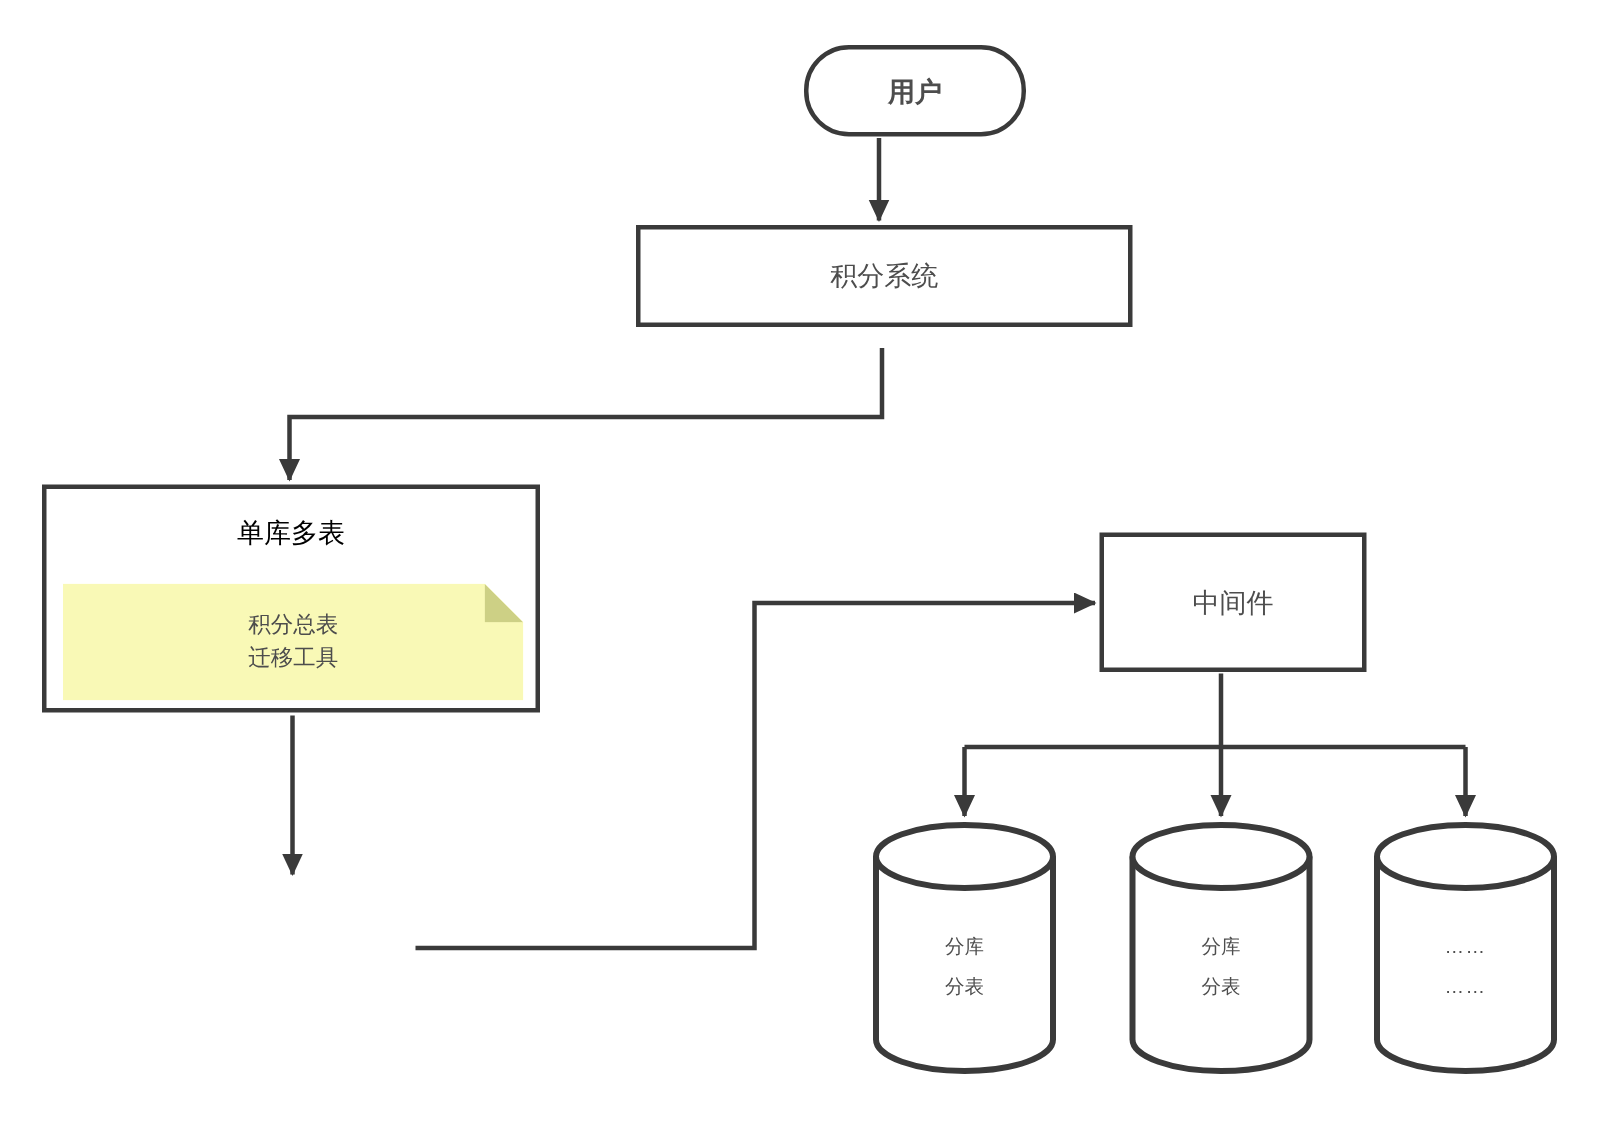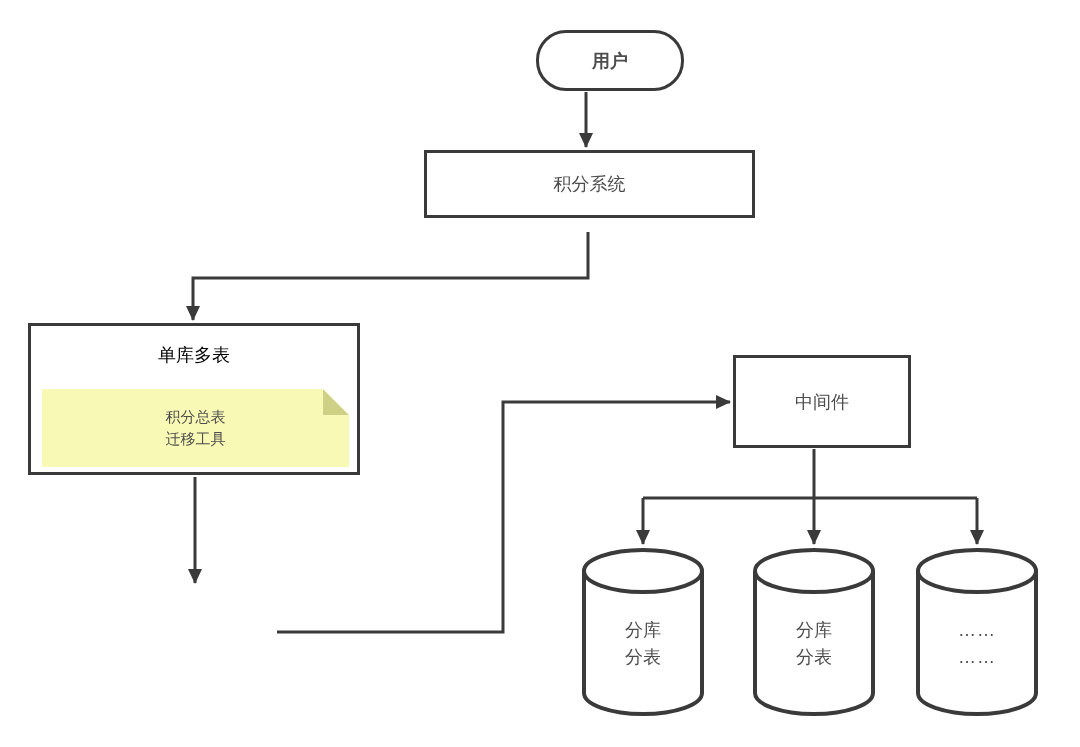--- a/index.html
+++ b/index.html
@@ -87,21 +87,21 @@
   .node-middleware {
     left: 733px; top: 355px;
     width: 178px; height: 93px;
   }
 
   .cyl-label {
     position: absolute;
     width: 120px;
     text-align: center;
     color: #4d4d4d;
-    font-size: 18px;
+    font-size: 13px;
     line-height: 27px;
   }
   .cyl-label-1 { left: 583px; top: 617px; }
   .cyl-label-2 { left: 754px; top: 617px; }
   .cyl-label-3 { left: 917px; top: 617px; letter-spacing: 1px; }
 </style>
 </head>
 <body>
 
 <div class="canvas">

